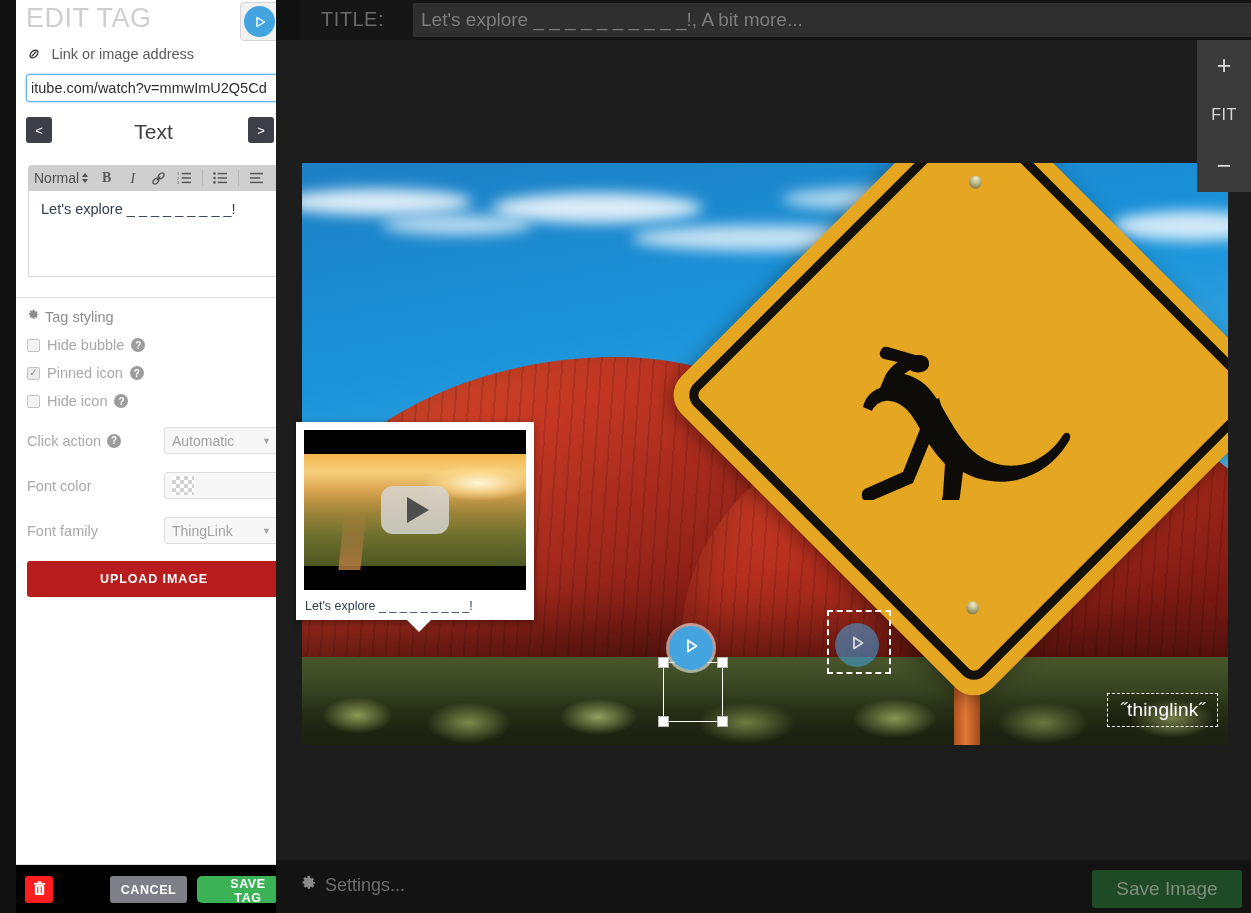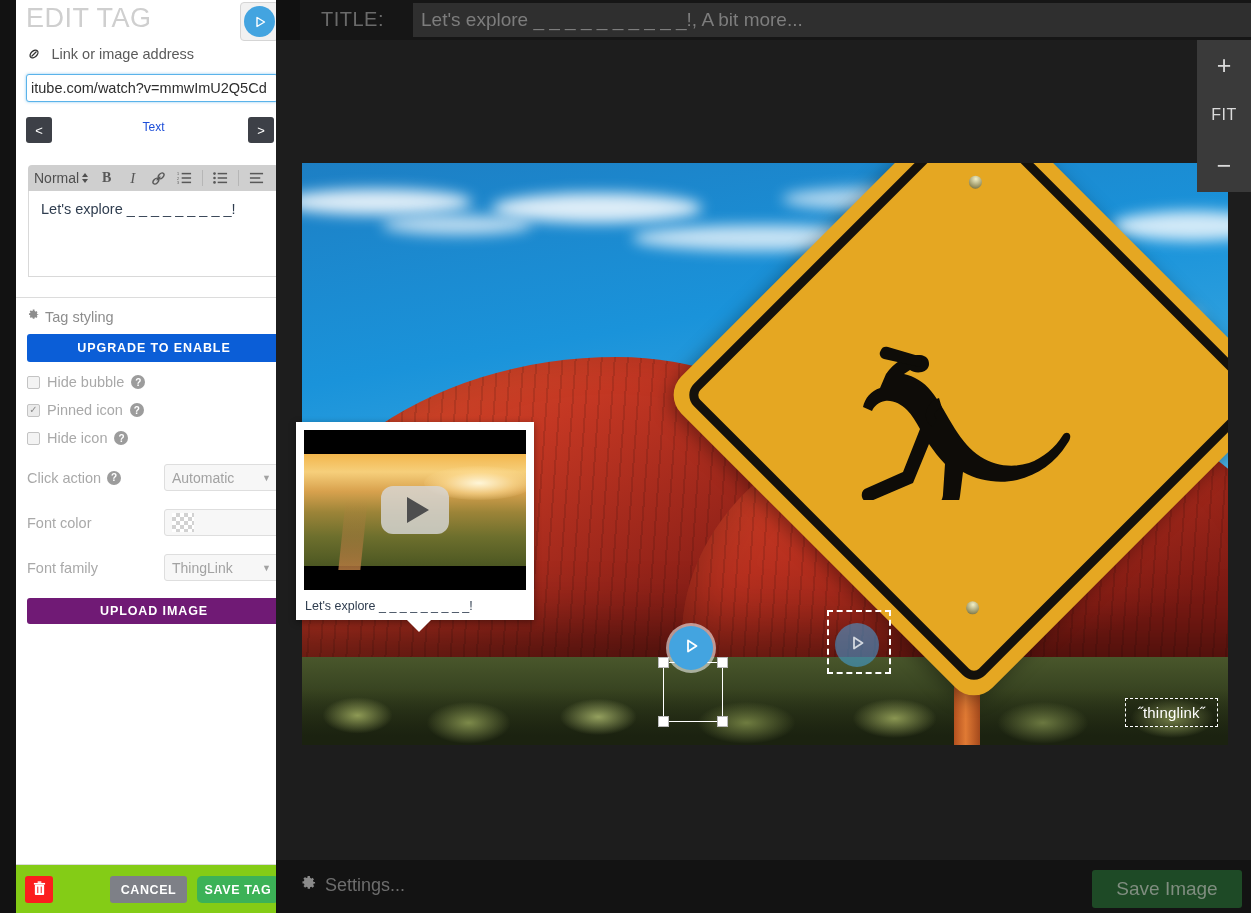--- a/index.html
+++ b/index.html
@@ -52,21 +52,21 @@
   .nav-btn{
     position:absolute;top:0;width:26px;height:26px;
     background:#3d4047;border-radius:3px;color:#fff;
     font-size:13px;display:flex;align-items:center;justify-content:center;
     border:none;cursor:pointer;font-family:"Liberation Sans",sans-serif;
   }
   .nav-prev{left:10px;}
   .nav-next{right:17px;}
   .nav-label{
     position:absolute;left:0;right:0;top:3px;text-align:center;
-    font-size:12px;color:#1d4ed8;
+    font-size:21px;color:#404040;
   }
 
   
   .editor-wrap{margin:14px 12px 0 12px;}
   .qtoolbar{
     background:#cfcfcf;border-radius:4px 4px 0 0;height:26px;
     display:flex;align-items:center;padding:0 6px;box-sizing:border-box;gap:9px;
   }
   .q-normal{font-size:14px;color:#4f4f4f;display:flex;align-items:center;gap:2px;}
   .q-ico{width:17px;height:17px;display:flex;align-items:center;justify-content:center;color:#585858;}
@@ -111,44 +111,44 @@
   }
   .caret{font-size:9px;color:#a2a2a2;}
   .swatch{
     width:22px;height:19px;
     background-image:
       linear-gradient(45deg,#d2d2d2 25%,transparent 25%,transparent 75%,#d2d2d2 75%),
       linear-gradient(45deg,#d2d2d2 25%,transparent 25%,transparent 75%,#d2d2d2 75%);
     background-size:8px 8px;background-position:0 0,4px 4px;background-color:#fff;
   }
   .upload-btn{
-    display:block;width:254px;height:26px;margin:17px auto 0 11px;
-    background:#701a75;color:#fff;border:none;border-radius:3px;
+    display:block;width:254px;height:36px;margin:17px auto 0 11px;
+    background:#b91c1c;color:#fff;border:none;border-radius:3px;
     font-size:12.5px;font-weight:bold;letter-spacing:.9px;cursor:pointer;
     font-family:"Liberation Sans",sans-serif;
   }
 
   .sb-footer{
     position:absolute;left:0;bottom:0;width:276px;height:49px;
-    border-top:1px solid #dcdcdc;box-sizing:border-box;background:#84cc16;
+    border-top:1px solid #dcdcdc;box-sizing:border-box;background:#000000;
   }
   .del-btn{
     position:absolute;left:9px;top:11px;width:28px;height:27px;
     background:#fb1e1e;border:none;border-radius:3px;cursor:pointer;
     display:flex;align-items:center;justify-content:center;
   }
   .cancel-btn{
     position:absolute;left:94px;top:11px;width:77px;height:27px;
     background:#7e8087;color:#fff;border:none;border-radius:3px;cursor:pointer;
     font-size:12.5px;font-weight:bold;letter-spacing:.6px;font-family:"Liberation Sans",sans-serif;
   }
   .save-tag-btn{
     position:absolute;left:181px;top:11px;width:82px;height:27px;
     background:#3cb257;color:#fff;border:none;border-radius:5px;cursor:pointer;
-    font-size:12.5px;font-weight:bold;letter-spacing:.6px;font-family:"Liberation Sans",sans-serif;
+    font-size:12.5px;font-weight:bold;letter-spacing:.6px;font-family:"Liberation Sans",sans-serif;padding-left:26px;
   }
 
   
   .main{position:absolute;left:276px;top:0;width:975px;height:913px;background:#111111;padding-left:24px;}
   .titlebar{position:relative;height:40px;background:#161616;}
   .title-label{
     position:absolute;left:21px;top:8px;font-size:20px;color:#6a6a6a;letter-spacing:.5px;
   }
   .title-field{
     position:absolute;left:113px;top:3px;right:4px;height:34px;
@@ -291,21 +291,21 @@
   }
   .handle{
     position:absolute;width:11px;height:11px;background:#fff;border:1px solid #b9b9b9;box-sizing:border-box;
   }
   .dash-box{
     position:absolute;border:2px dashed #ffffff;z-index:23;
   }
   .wm{
     position:absolute;right:10px;bottom:18px;
     padding:5px 12px;border:1px dashed #ffffff;
-    color:#ffffff;font-size:15px;letter-spacing:.2px;z-index:26;
+    color:#ffffff;font-size:19px;letter-spacing:.2px;z-index:26;
     background:rgba(0,0,0,.18);
   }
 
   .bottombar{
     position:absolute;left:1px;bottom:0;width:975px;height:53px;background:#131313;
   }
   .settings{
     position:absolute;left:22px;top:14px;display:flex;align-items:center;gap:8px;
     font-size:18px;color:#6d6d6d;cursor:pointer;
   }
@@ -407,21 +407,20 @@
     <div class="sec-head">
       <span>
         <svg width="14" height="14" viewBox="0 0 16 16">
             <path fill="#8d8d8d" d="M8 5.2A2.8 2.8 0 1 0 8 10.8 2.8 2.8 0 0 0 8 5.2zm0 4.2a1.4 1.4 0 1 1 0-2.8 1.4 1.4 0 0 1 0 2.8z"></path>
             <path fill="#8d8d8d" d="M14 7h-1.2a4.9 4.9 0 0 0-.5-1.2l.9-.9-1.4-1.4-.9.9A4.9 4.9 0 0 0 9.7 3V1.8H7.7V3a4.9 4.9 0 0 0-1.2.5l-.9-.9L4.2 4l.9.9A4.9 4.9 0 0 0 4.6 6H3.4v2h1.2c.1.4.3.8.5 1.2l-.9.9 1.4 1.4.9-.9c.4.2.8.4 1.2.5v1.2h2v-1.2c.4-.1.8-.3 1.2-.5l.9.9 1.4-1.4-.9-.9c.2-.4.4-.8.5-1.2H14z"></path>
           </svg>
       </span>
       <span>Tag styling</span>
     </div>
 
-    <button class="upgrade-btn">UPGRADE TO ENABLE</button>
 
     <div class="chk-row">
       <span class="chk"></span>
       <span>Hide bubble</span>
       <span class="help">?</span>
     </div>
     <div class="chk-row">
       <span class="chk on"></span>
       <span>Pinned icon</span>
       <span class="help">?</span>

